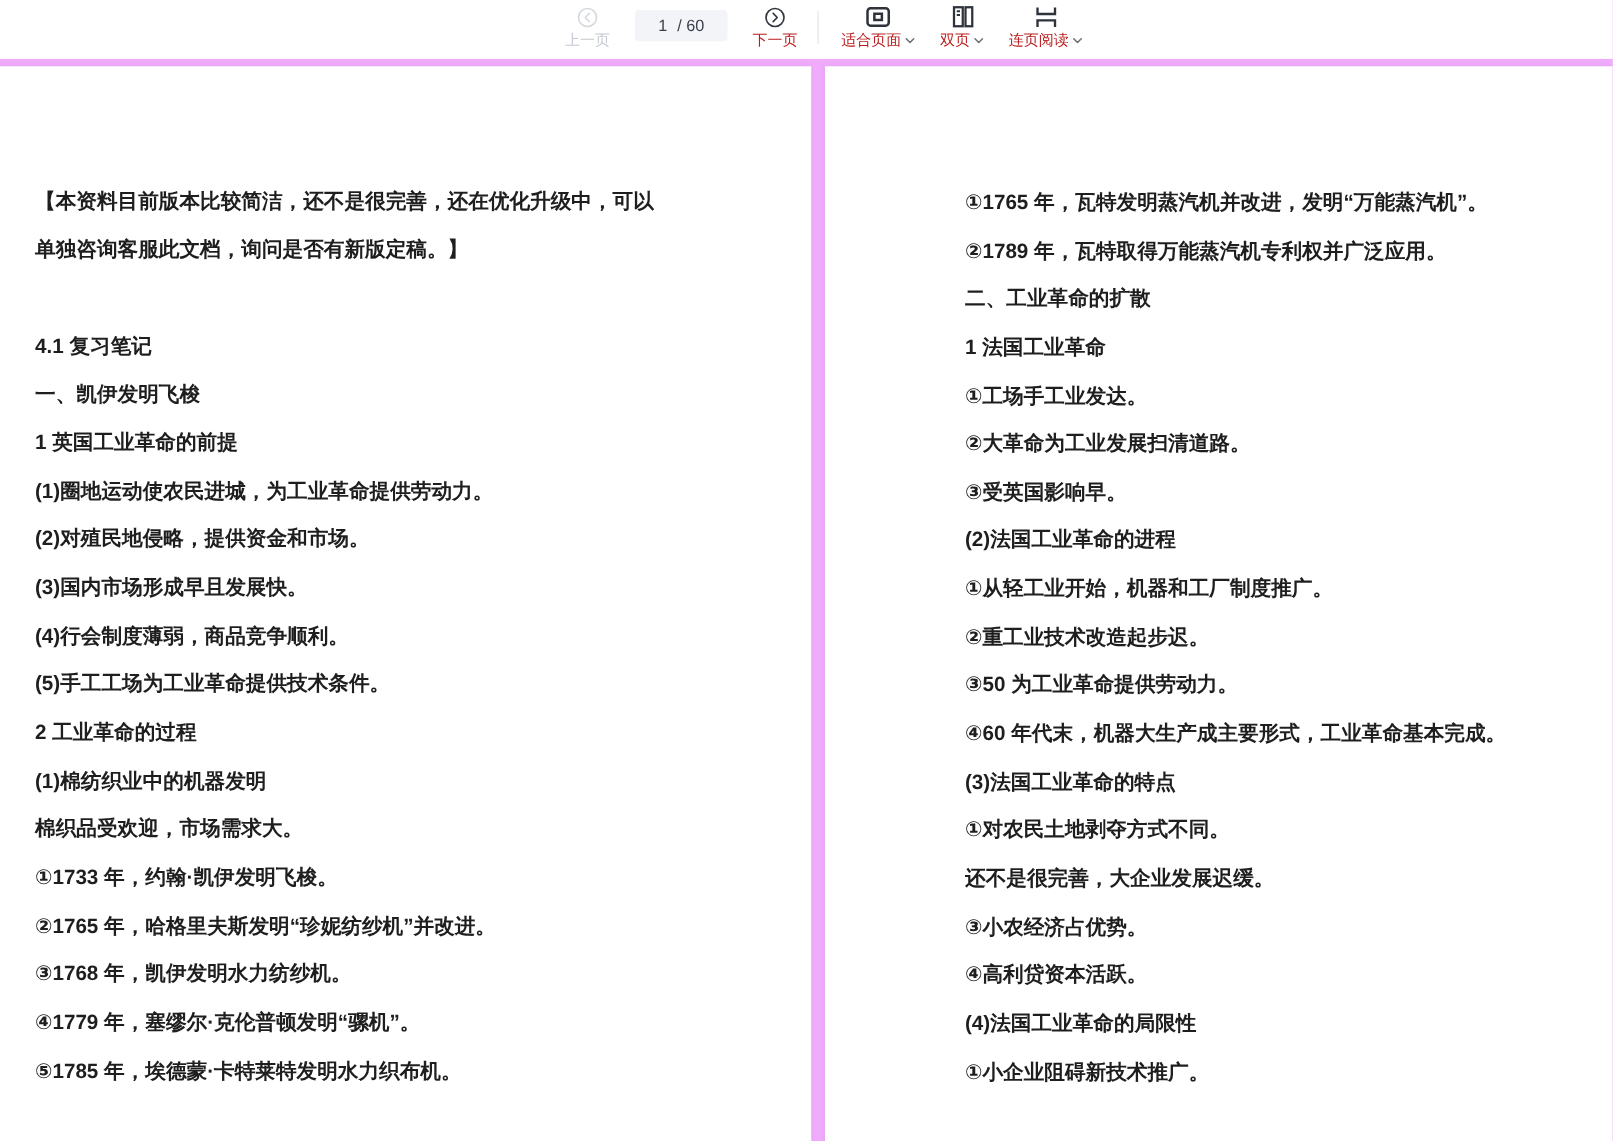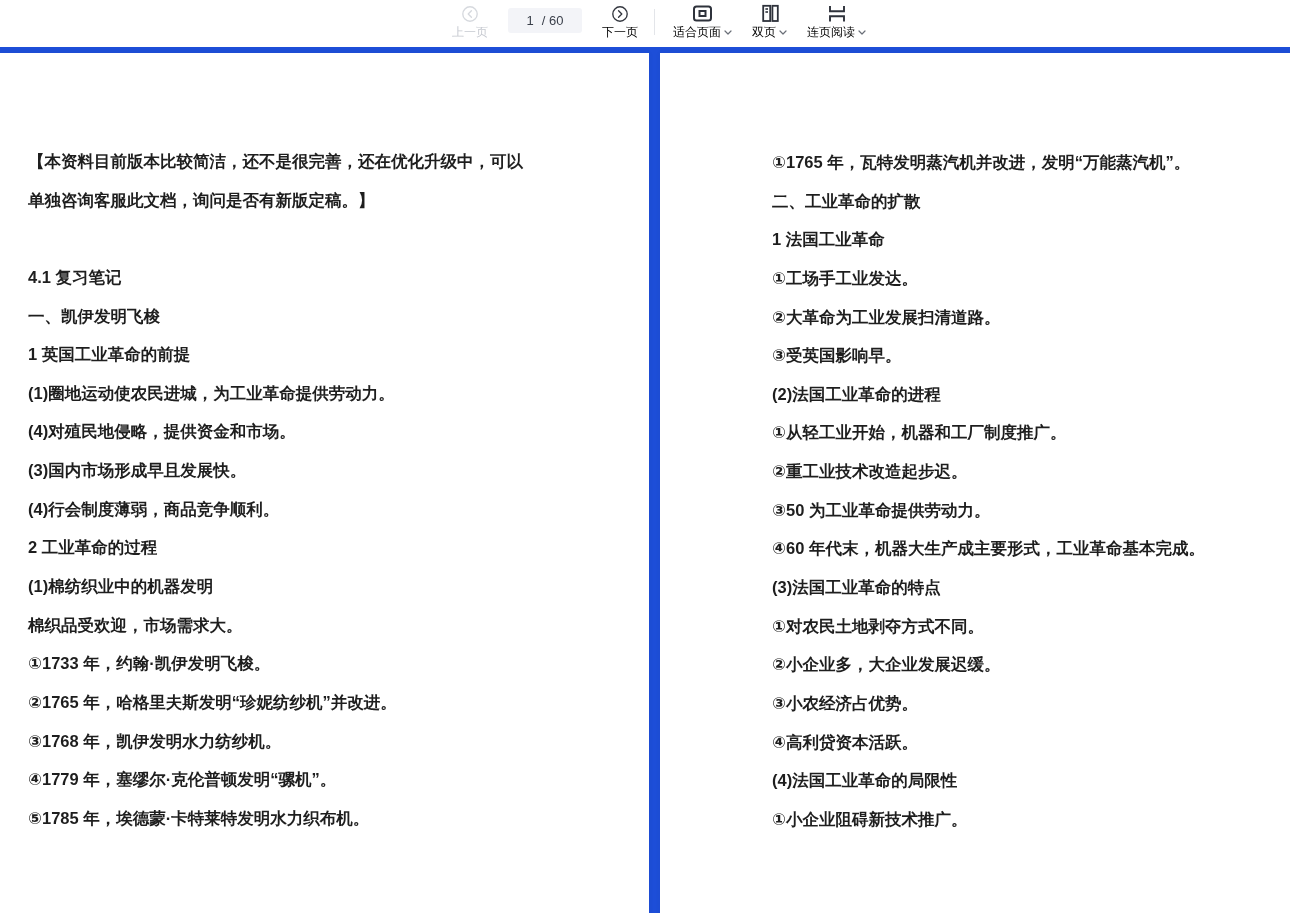--- a/index.html
+++ b/index.html
@@ -18,21 +18,21 @@
   .toolbar-inner {
     position:absolute; left:452px; top:4px;
     display:flex; align-items:flex-start;
   }
   .tb-btn {
     display:flex; flex-direction:column; align-items:center;
     gap:2px; cursor:pointer; user-select:none;font-family:Liberation Serif, serif;
   }
   .tb-btn .ticon { height:19px; display:flex; align-items:center; justify-content:center; }
   .tb-label {
-    font-size:12px; color:#000000; line-height:14px; white-space:nowrap;
+    font-size:12px; color:#b91c1c; line-height:14px; white-space:nowrap;
     display:flex; align-items:center; gap:3px;
   }
   .tb-btn.disabled .tb-label { color:#c6c9d0; }
   .caret { margin-top:1px; }
 
   .page-box {
     margin:4px 20px 0 20px;
     width:74px; height:25px; border-radius:3px;
     background:#f3f4f8;
     display:flex; align-items:center; justify-content:center;
@@ -40,21 +40,21 @@
   }
   .tb-divider {
     width:1px; height:26px; background:#e3e5e9;
     margin:5px 18px 0 16px;
   }
   .gap20 { width:20px; }
 
   
   .viewer {
     position:absolute; top:47px; left:0; width:1290px; height:866px;
-    background:#1d4ed8;
+    background:#f0abfc;
   }
   .page {
     position:absolute; top:6px; height:900px; background:#ffffff;
     box-shadow:0 0 5px rgba(40,50,70,0.07);
   }
   .page-left  { left:0;    width:649px; }
   .page-right { left:660px; width:630px; }
 
   .doc-col {
     position:absolute; top:89px;
@@ -157,50 +157,52 @@
 
   <div class="page page-left">
     <div class="doc-col">
         <div class="doc-line">【本资料目前版本比较简洁，还不是很完善，还在优化升级中，可以</div>
         <div class="doc-line">单独咨询客服此文档，询问是否有新版定稿。】</div>
         <div class="doc-line"></div>
         <div class="doc-line">4.1  复习笔记</div>
         <div class="doc-line">一、凯伊发明飞梭</div>
         <div class="doc-line">1 英国工业革命的前提</div>
         <div class="doc-line">(1)圈地运动使农民进城，为工业革命提供劳动力。</div>
-        <div class="doc-line">(4)对殖民地侵略，提供资金和市场。</div>
+        <div class="doc-line">(2)对殖民地侵略，提供资金和市场。</div>
         <div class="doc-line">(3)国内市场形成早且发展快。</div>
         <div class="doc-line">(4)行会制度薄弱，商品竞争顺利。</div>
+        <div class="doc-line">(5)手工工场为工业革命提供技术条件。</div>
         <div class="doc-line">2 工业革命的过程</div>
         <div class="doc-line">(1)棉纺织业中的机器发明</div>
         <div class="doc-line">棉织品受欢迎，市场需求大。</div>
         <div class="doc-line">①1733 年，约翰·凯伊发明飞梭。</div>
         <div class="doc-line">②1765 年，哈格里夫斯发明“珍妮纺纱机”并改进。</div>
         <div class="doc-line">③1768 年，凯伊发明水力纺纱机。</div>
         <div class="doc-line">④1779 年，塞缪尔·克伦普顿发明“骡机”。</div>
         <div class="doc-line">⑤1785 年，埃德蒙·卡特莱特发明水力织布机。</div>
       </div>
   </div>
 
   <div class="page page-right">
     <div class="doc-col">
         <div class="doc-line">①1765 年，瓦特发明蒸汽机并改进，发明“万能蒸汽机”。</div>
+        <div class="doc-line">②1789 年，瓦特取得万能蒸汽机专利权并广泛应用。</div>
         <div class="doc-line">二、工业革命的扩散</div>
         <div class="doc-line">1 法国工业革命</div>
         <div class="doc-line">①工场手工业发达。</div>
         <div class="doc-line">②大革命为工业发展扫清道路。</div>
         <div class="doc-line">③受英国影响早。</div>
         <div class="doc-line">(2)法国工业革命的进程</div>
         <div class="doc-line">①从轻工业开始，机器和工厂制度推广。</div>
         <div class="doc-line">②重工业技术改造起步迟。</div>
         <div class="doc-line">③50 为工业革命提供劳动力。</div>
         <div class="doc-line">④60 年代末，机器大生产成主要形式，工业革命基本完成。</div>
         <div class="doc-line">(3)法国工业革命的特点</div>
         <div class="doc-line">①对农民土地剥夺方式不同。</div>
-        <div class="doc-line">②小企业多，大企业发展迟缓。</div>
+        <div class="doc-line">还不是很完善，大企业发展迟缓。</div>
         <div class="doc-line">③小农经济占优势。</div>
         <div class="doc-line">④高利贷资本活跃。</div>
         <div class="doc-line">(4)法国工业革命的局限性</div>
         <div class="doc-line">①小企业阻碍新技术推广。</div>
       </div>
   </div>
 
 </div>
 
 </body></html>

